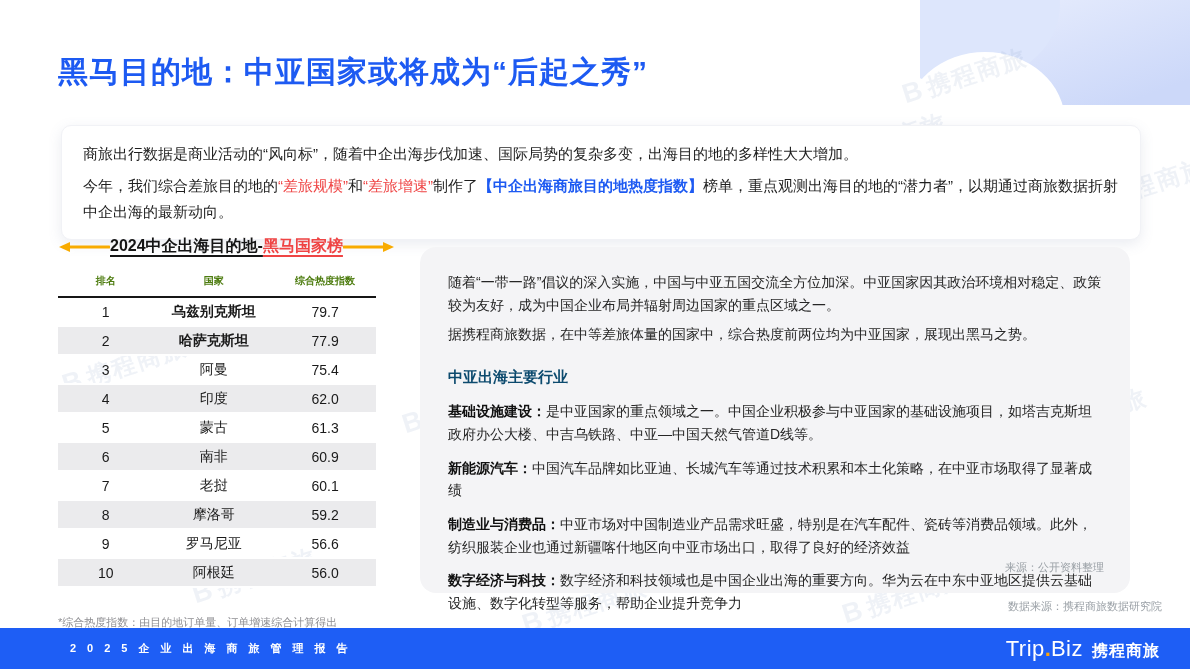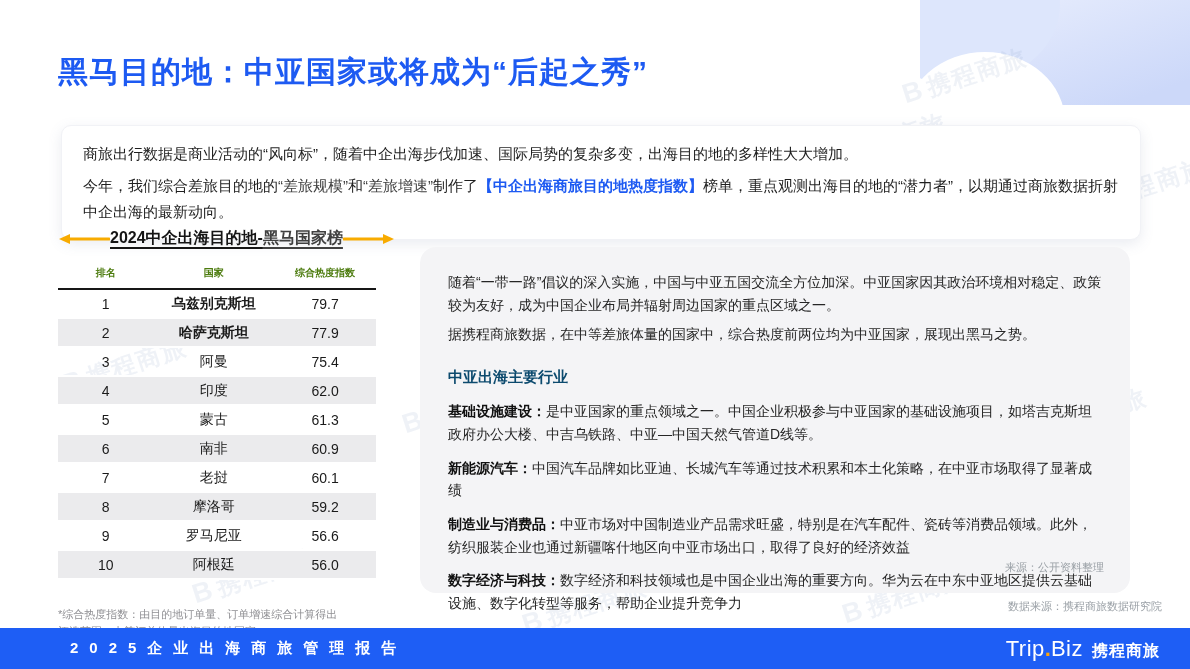--- a/index.html
+++ b/index.html
@@ -28,25 +28,25 @@
 
   .z1 { position:relative; z-index:1; }
 
   .title { position:absolute; left:58px; top:52px; font-size:30px; font-weight:800; color:#1d5af2; letter-spacing:1px; z-index:2; }
 
   .intro-card { position:absolute; left:61px; top:125px; width:1080px; min-height:96px;
                 background:#fff; border:1px solid #f1f2f6; border-radius:10px;
                 box-shadow:0 4px 14px rgba(90,105,150,0.13); padding:16px 21px; z-index:2;
                 font-size:15px; color:#1f1f1f; line-height:1.55; }
   .intro-card p + p { margin-top:9px; }
-  .blue { color:#404040; }
+  .blue { color:#ef4444; }
   .blue-bold { color:#1d5af2; font-weight:700;font-family:Liberation Mono, monospace; }
 
   
-  .left-col { position:absolute; left:58px; top:228px; width:318px; z-index:2; }
+  .left-col { position:absolute; left:58px; top:236px; width:318px; z-index:2; }
   .rank-head { display:flex; align-items:center; justify-content:space-between; margin-bottom:11px; }
   .rank-head .arrow { flex:0 0 auto; }
   .rank-title { font-size:16px; font-weight:800; color:#151515; white-space:nowrap; }
   .rank-title span { text-decoration:underline; text-decoration-thickness:2px; text-underline-offset:4px; }
 
   table.rank { width:100%; border-collapse:collapse; }
   table.rank th { font-size:10px; font-weight:800; color:#4d7c0f; padding:6px 0 8px;
                   border-bottom:2.5px solid #161616; text-align:center; }
   table.rank td { font-size:14px; color:#1a1a1a; text-align:center; padding:4.5px 0; }
   table.rank tbody tr { border-bottom:2px solid #fff; }
@@ -64,21 +64,21 @@
   .industry { margin-top:11px; }
   .industry b { font-weight:800; color:#111; }
   .panel-src { position:absolute; right:26px; bottom:16px; font-size:11px; color:#9aa0a6; }
 
   .data-src { position:absolute; right:28px; top:599px; font-size:11px; color:#9aa0a6; z-index:2; }
 
   
   .footer { position:absolute; left:0; bottom:0; width:1190px; height:41px; background:#1e5ef5;
             display:flex; align-items:center; justify-content:space-between;
             padding:0 30px 0 70px; z-index:3; }
-  .footer-title { color:#fff; font-size:15px; font-weight:700; letter-spacing:11px; }
+  .footer-title { color:#fff; font-size:11px; font-weight:700; letter-spacing:11px; }
   .logo { display:flex; align-items:baseline; }
   .logo .lt { color:#fff; font-size:22px; font-weight:400; letter-spacing:0.5px; }
   .logo .ld { color:#ffa60a; font-size:22px; font-weight:800; }
   .logo .lc { color:#fff; font-size:16px; font-weight:800; margin-left:9px; letter-spacing:1px; }
 </style>
 </head>
 <body>
 
 <div class="page">
 

